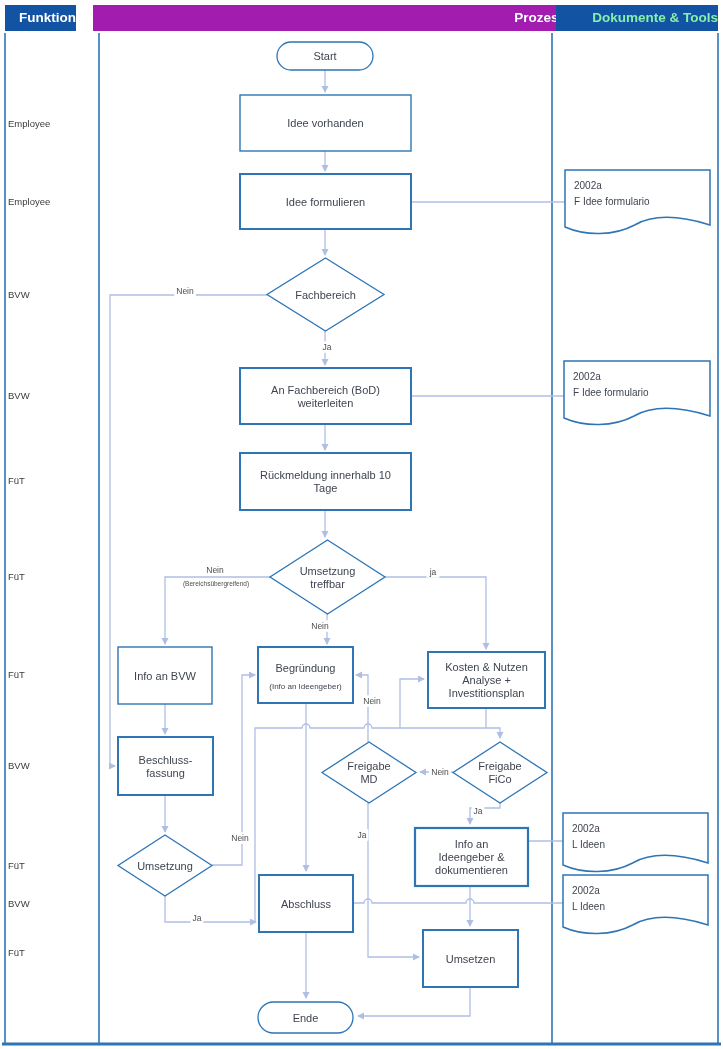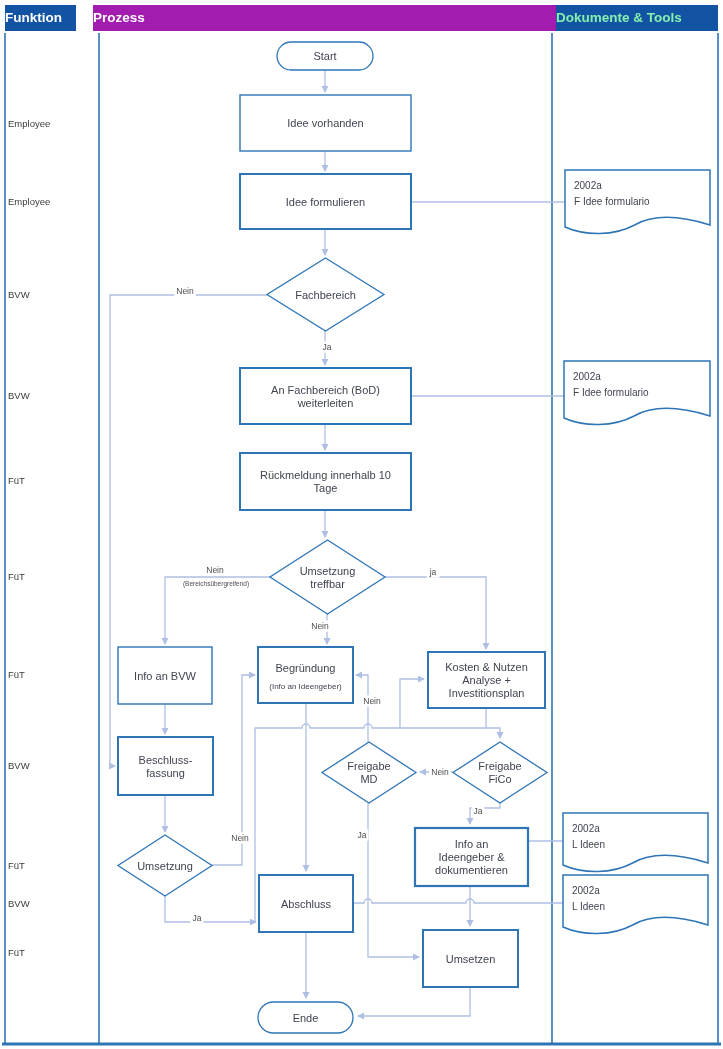--- a/index.html
+++ b/index.html
@@ -1,19 +1,19 @@
 <!DOCTYPE html>
 <html><head>
 <meta charset="utf-8">
 <style>
   html,body{margin:0;padding:0;background:#fff;}
   .page{position:relative;width:723px;height:1049px;background:#fff;
         font-family:"Liberation Sans",sans-serif;overflow:hidden;}
   .hdr{position:absolute;top:5px;height:26px;color:#fff;font-weight:bold;
-       font-size:13.5px;line-height:26px;text-align:left;}
+       font-size:13.5px;line-height:26px;text-align:right;}
   #cv{position:absolute;left:0;top:0;}
   #cv text{font-family:"Liberation Sans",sans-serif;}
 </style>
 </head>
 <body>
 
 <div class="page">
   <div class="hdr" style="left: 5px; width: 71px; background: rgb(18, 83, 164); color: rgb(255, 255, 255);">Funktion</div>
   <div class="hdr" style="left: 93px; width: 473px; background: #a21caf; color: rgb(255, 255, 255);">Prozess</div>
   <div class="hdr" style="left: 556px; width: 162px; background: rgb(18, 83, 164); color: #86efac;">Dokumente &amp; Tools</div>

